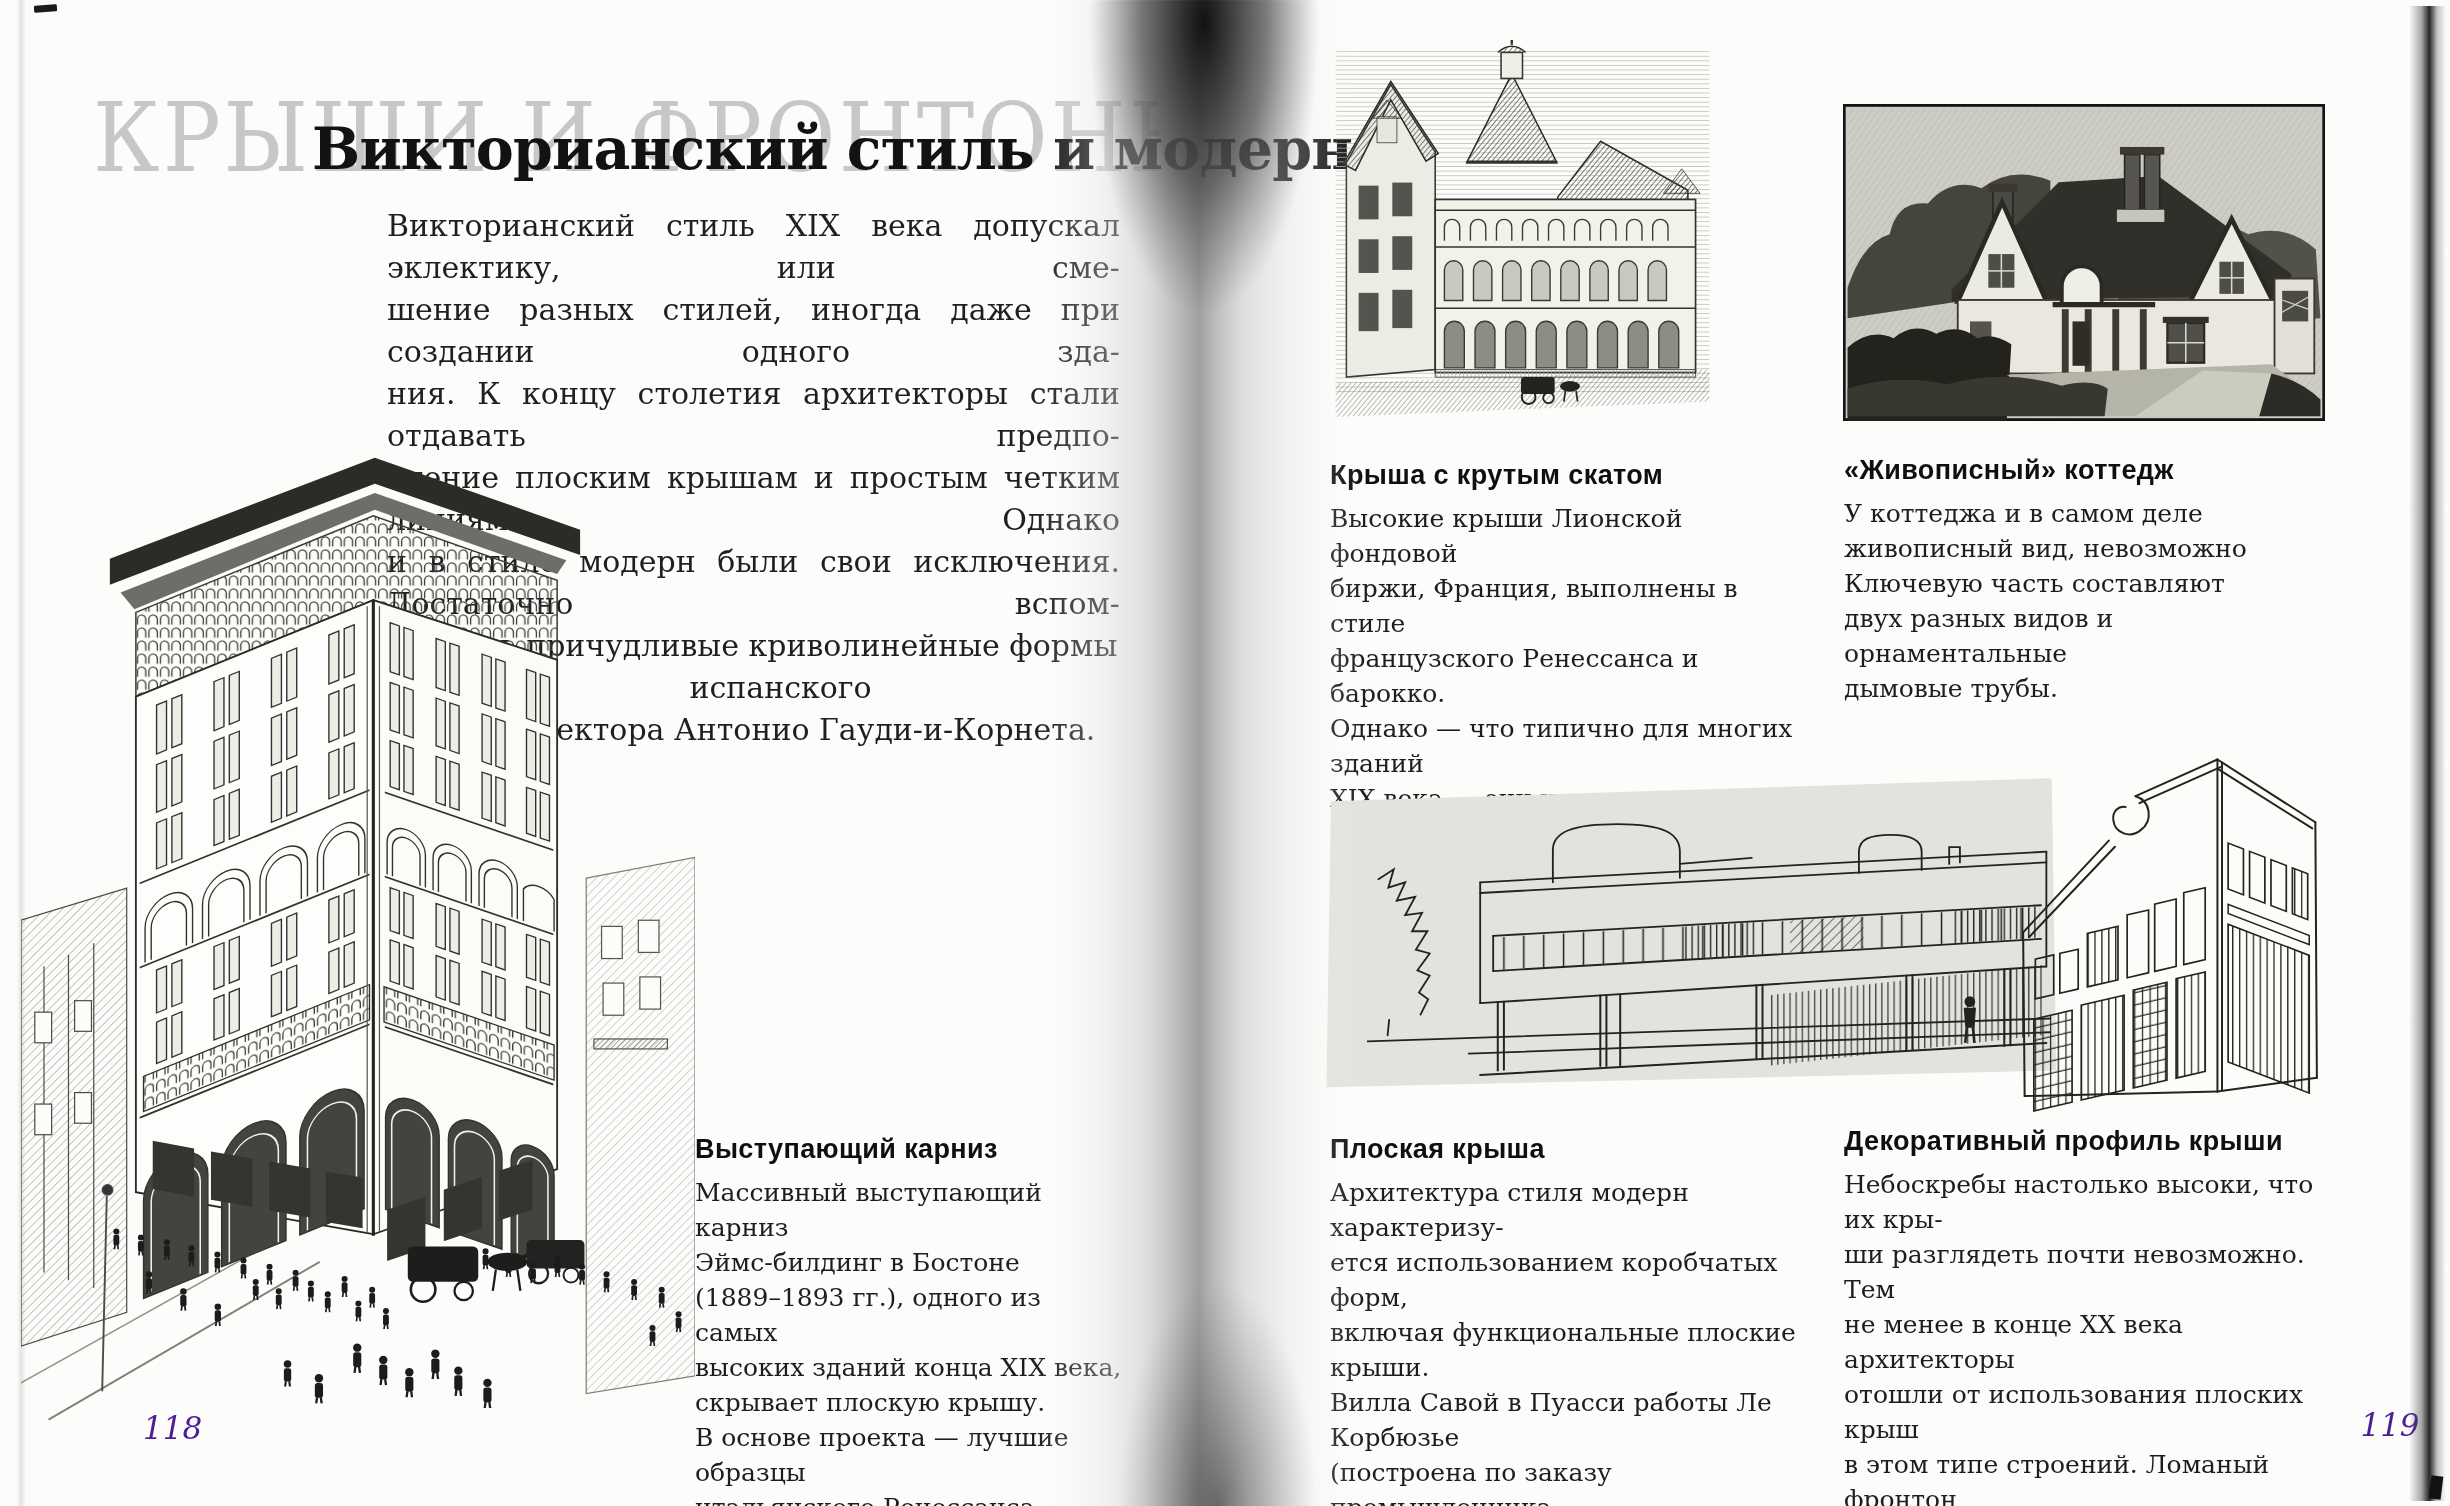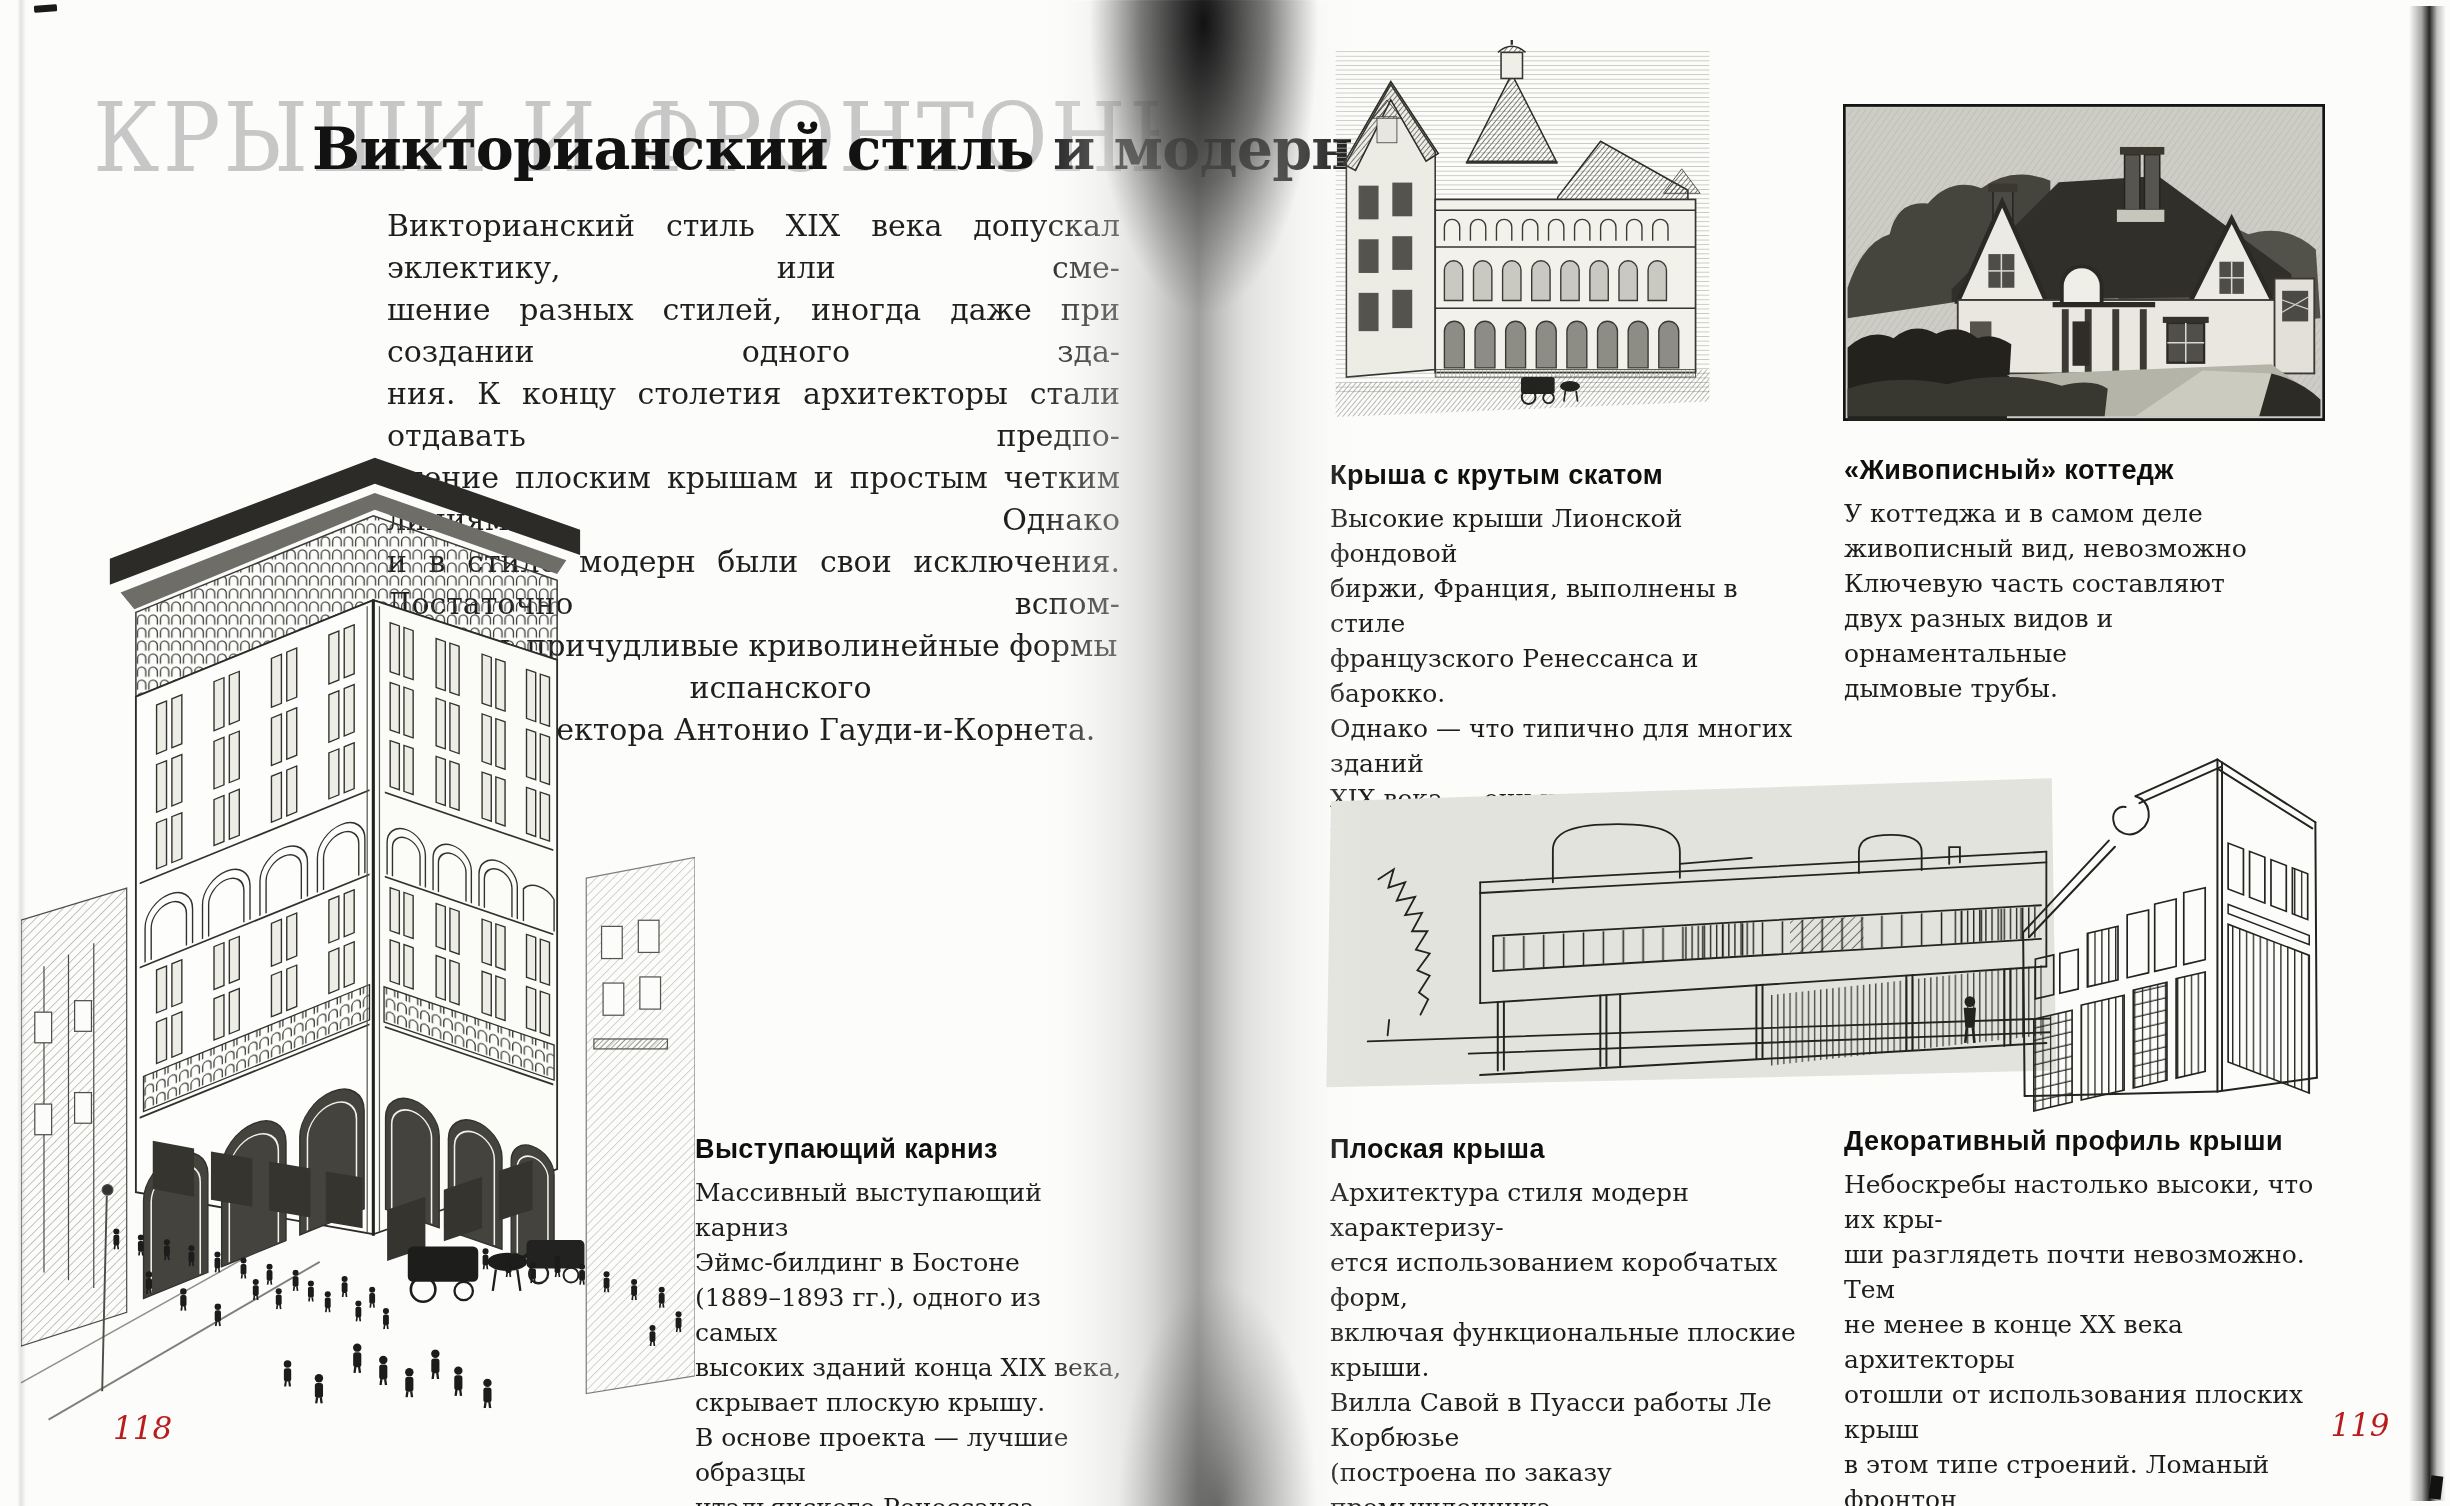--- a/index.html
+++ b/index.html
@@ -12,21 +12,21 @@
     transform:scaleY(1.1);transform-origin:top left;}
   #main-title{left:312px;top:115px;font-size:57px;font-weight:700;letter-spacing:-0.8px;color:#121212;white-space:nowrap;}
   
   #intro{left:387px;top:205px;width:733px;}
   .intro-line{font-size:30px;line-height:42px;color:#1f1f1f;text-align:justify;text-align-last:justify;}
   .intro-line.center{text-align:center;text-align-last:center;padding-left:54px;}
   
   .caption-title{font-family:"Liberation Sans","DejaVu Sans",sans-serif;font-weight:700;
     font-size:27px;line-height:35px;color:#0f0f0f;letter-spacing:0.4px;margin-bottom:7.7px;}
   .caption-line{font-size:25px;line-height:35px;color:#1d1d1d;}
-  .pagenum{font-size:31px;font-style:italic;color:#b91c1c;}
+  .pagenum{font-size:31px;font-style:italic;color:#4c1d95;margin-left:30px;}
   
   #left-edge{left:17px;top:0;width:9.2px;height:1507px;
     background:linear-gradient(90deg,rgba(0,0,0,0) 0%,rgba(0,0,0,.10) 45%,rgba(0,0,0,0) 100%);}
   #right-edge{left:2409px;top:6.1px;width:37px;height:1495px;
     background:linear-gradient(90deg,rgba(255,255,255,0) 0%,rgba(80,80,80,.5) 34%,rgba(20,20,20,.92) 55%,rgba(120,120,120,.45) 76%,rgba(255,255,255,0) 100%);}
   #corner-notch{left:2430px;top:1476px;width:12.3px;height:23px;background:#121212;transform:rotate(7deg);}
   #speck-tl{left:34px;top:4.6px;width:23px;height:6.9px;background:#1a1a1a;border-radius:1.5px;transform:rotate(-4deg);}
   svg{display:block;}
 </style>
 </head>

